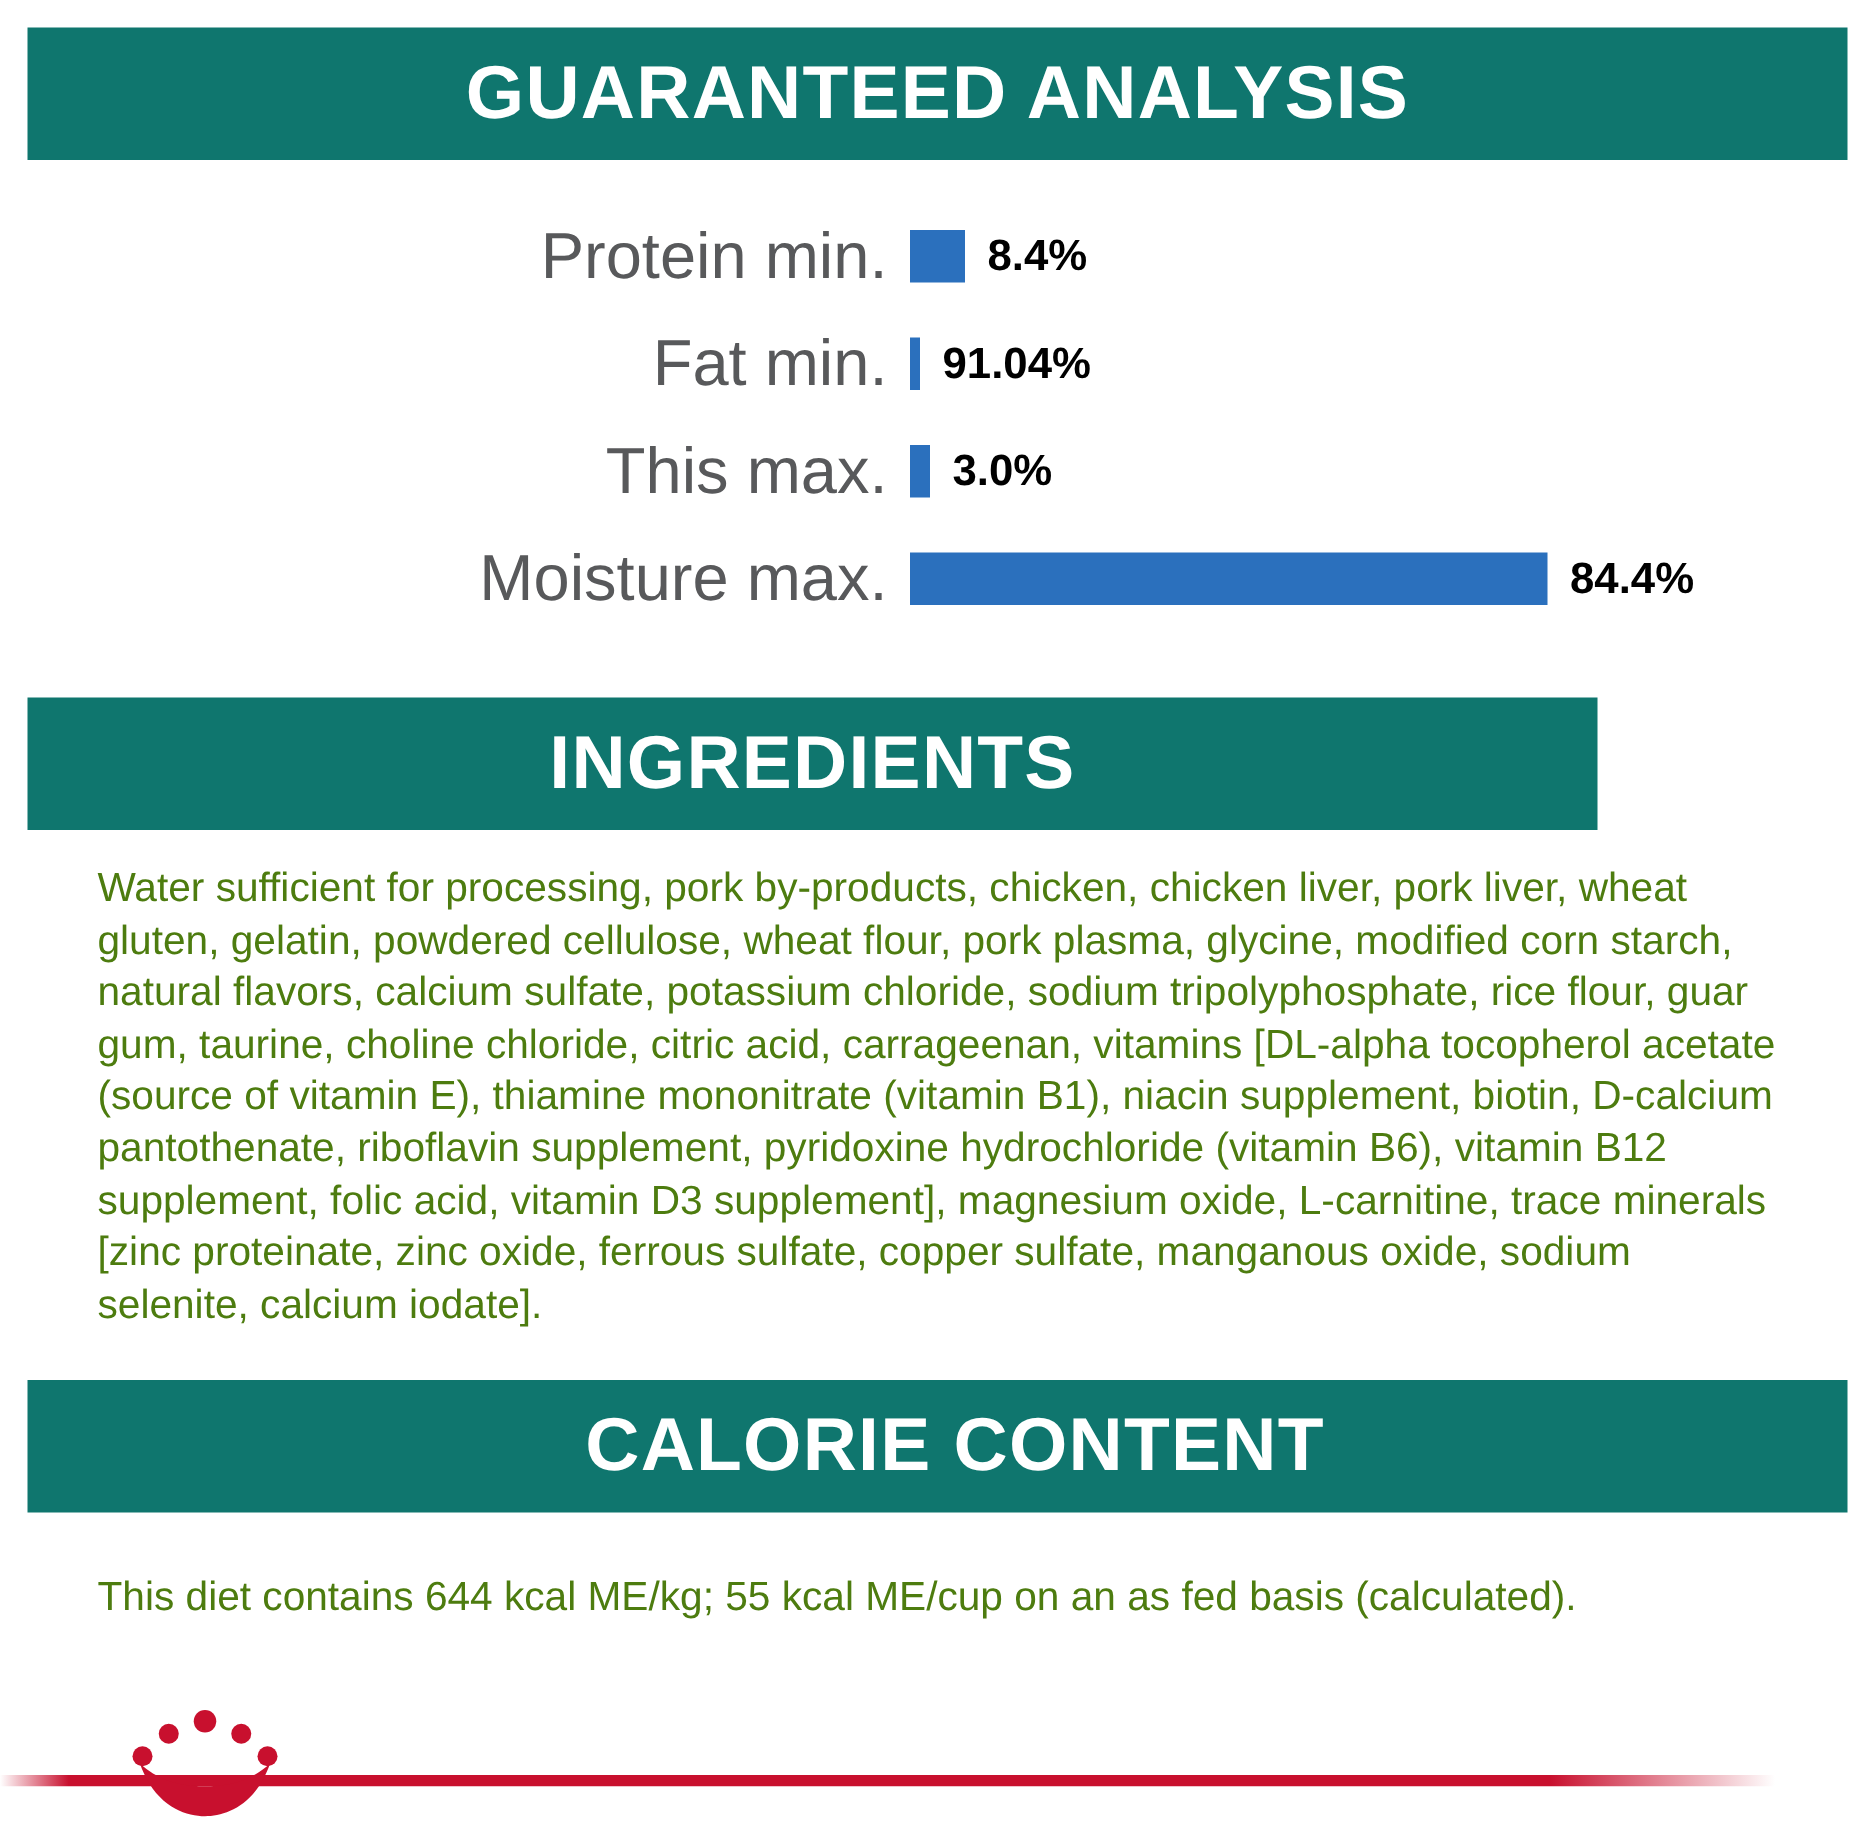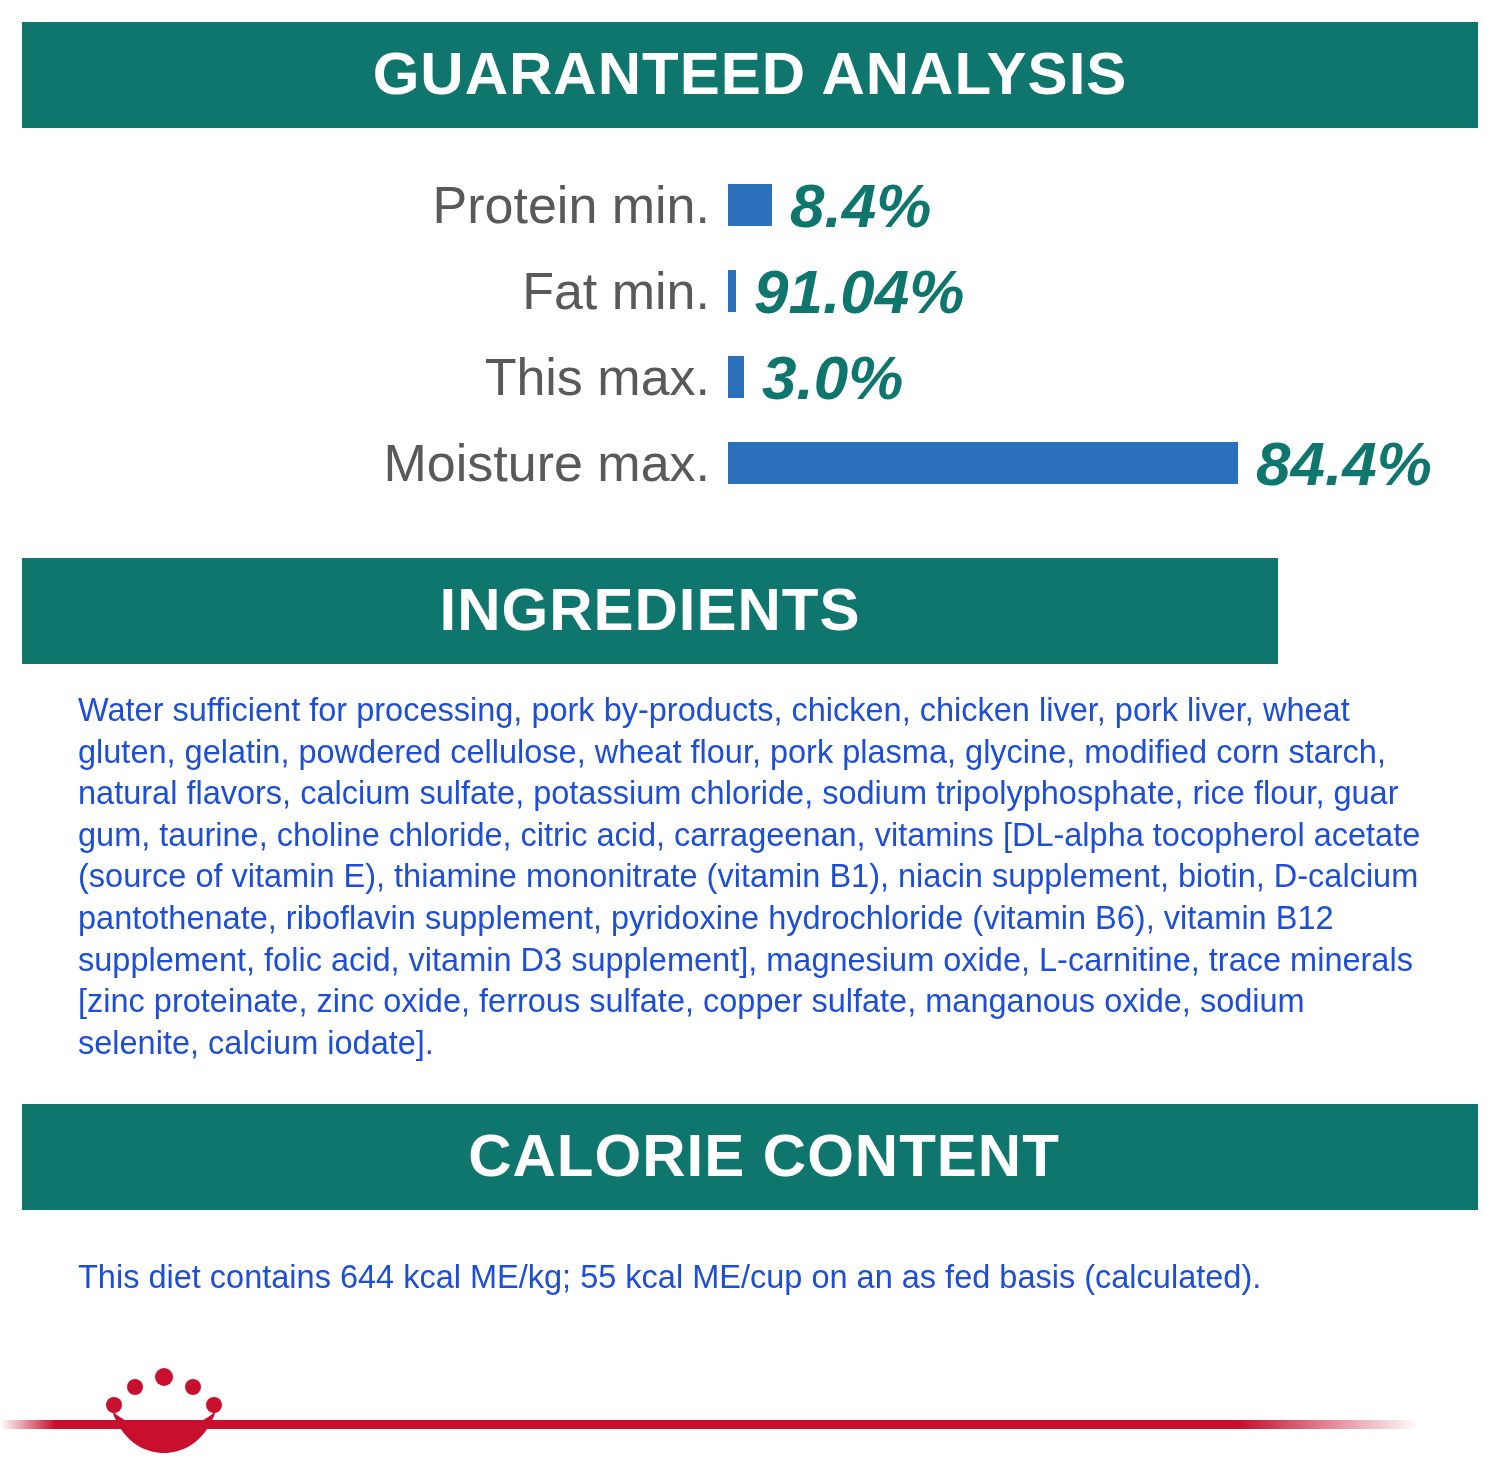--- a/index.html
+++ b/index.html
@@ -61,37 +61,36 @@
   .ga-barwrap {
     flex: 0 0 auto;
     display: flex;
     align-items: center;
   }
   .ga-fill {
     background: #2b70bd;
     height: 42px;
   }
   .ga-value {
-    font-size: 62px;
+    font-size: 35px;
     font-weight: bold;
-    color: #0f766e;
+    color: #000000;
     padding-left: 18px;
     white-space: nowrap;
-    font-style: italic;
   }
 
   
   #ing-bar {
     margin: 52px 22px 0 22px;
     width: 1256px;
   }
   .body-text {
     font-size: 32.5px;
     line-height: 1.28;
-    color: #1d4ed8;
+    color: #4d7c0f;
     padding: 26px 78px 0 78px;
     text-align: left;
   }
 
   
   #cal-bar {
     margin: 40px 22px 0 22px;
     width: 1456px;
     padding-left: 28px;
   }

